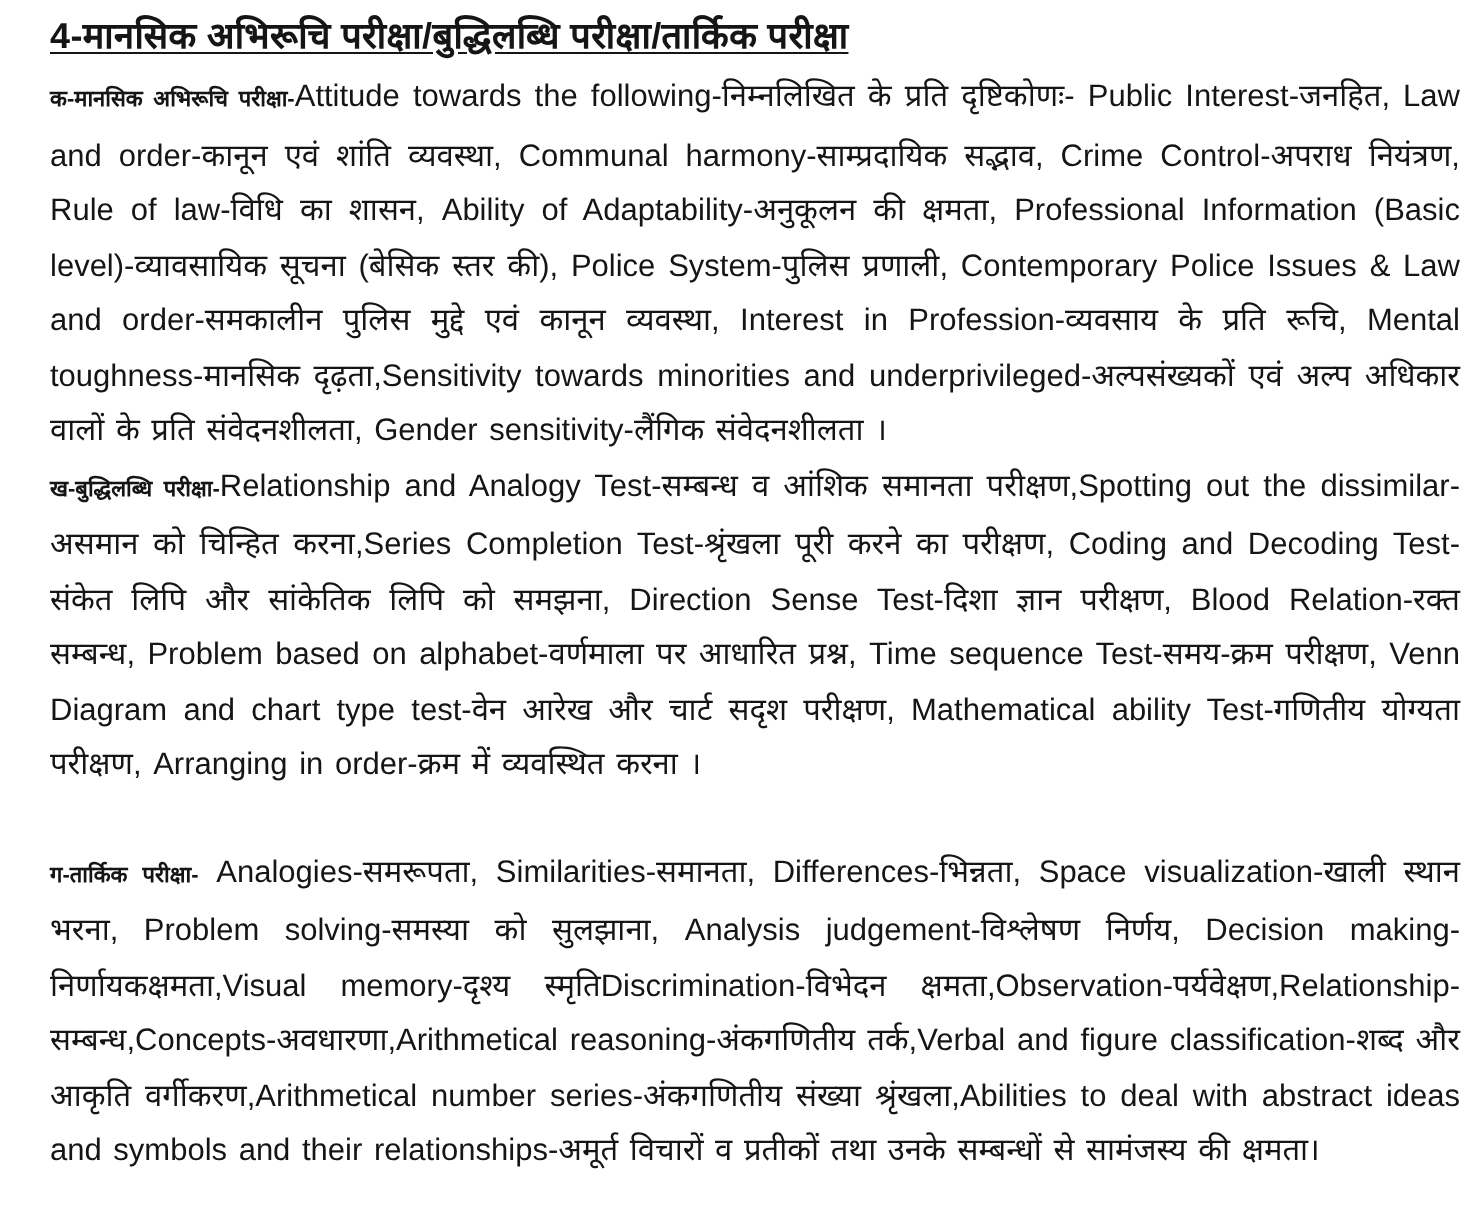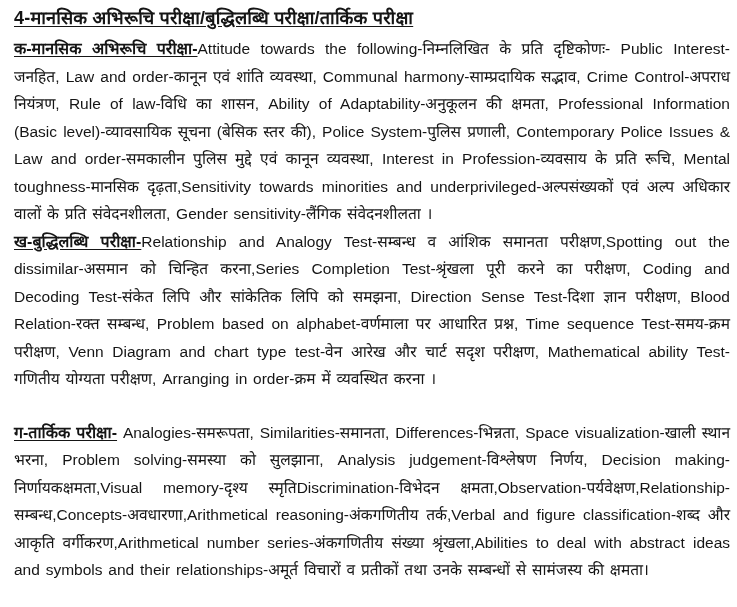--- a/index.html
+++ b/index.html
@@ -5,21 +5,21 @@
   html, body {
     margin: 0;
     padding: 0;
     background: #ffffff;
   }
   .page {
     width: 737px;
     height: 607px;
     box-sizing: border-box;
     background: #ffffff;
-    padding: 4px 7px 0 14px;
+    padding: 4px 7px 0 25px;
     overflow: hidden;
     font-family: "Liberation Sans", "DejaVu Sans", sans-serif;
     color: #151515;
   }
   .doc-title {
     font-size: 18px;
     font-weight: bold;
     line-height: 28px;
     margin: 0 0 3px 0;
     text-decoration: underline;
@@ -31,23 +31,22 @@
     line-height: 27.5px;
     text-align: justify;
     margin: 0;
     word-spacing: 1.5px;
   }
   .para.gap-above {
     margin-top: 26px;
   }
   .lead {
     font-weight: bold;
-    text-decoration: underline;
     text-underline-offset: 2px;
-    font-size: 16px;
+    font-size: 11px;
   }
 </style>
 </head>
 <body>
 
 <div class="page">
 
   <h1 class="doc-title">4-मानसिक अभिरूचि परीक्षा/बुद्धिलब्धि परीक्षा/तार्किक परीक्षा</h1>
 
   <p class="para"><span class="lead">क-मानसिक अभिरूचि परीक्षा-</span><span>Attitude towards the following-निम्नलिखित के प्रति दृष्टिकोणः- Public Interest-जनहित, Law and order-कानून एवं शांति व्यवस्था, Communal harmony-साम्प्रदायिक सद्भाव, Crime Control-अपराध नियंत्रण, Rule of law-विधि का शासन, Ability of Adaptability-अनुकूलन की क्षमता, Professional Information (Basic level)-व्यावसायिक सूचना (बेसिक स्तर की), Police System-पुलिस प्रणाली, Contemporary Police Issues &amp; Law and order-समकालीन पुलिस मुद्दे एवं कानून व्यवस्था, Interest in Profession-व्यवसाय के प्रति रूचि, Mental toughness-मानसिक दृढ़ता,Sensitivity towards minorities and underprivileged-अल्पसंख्यकों एवं अल्प अधिकार वालों के प्रति संवेदनशीलता, Gender sensitivity-लैंगिक संवेदनशीलता ।</span></p>

